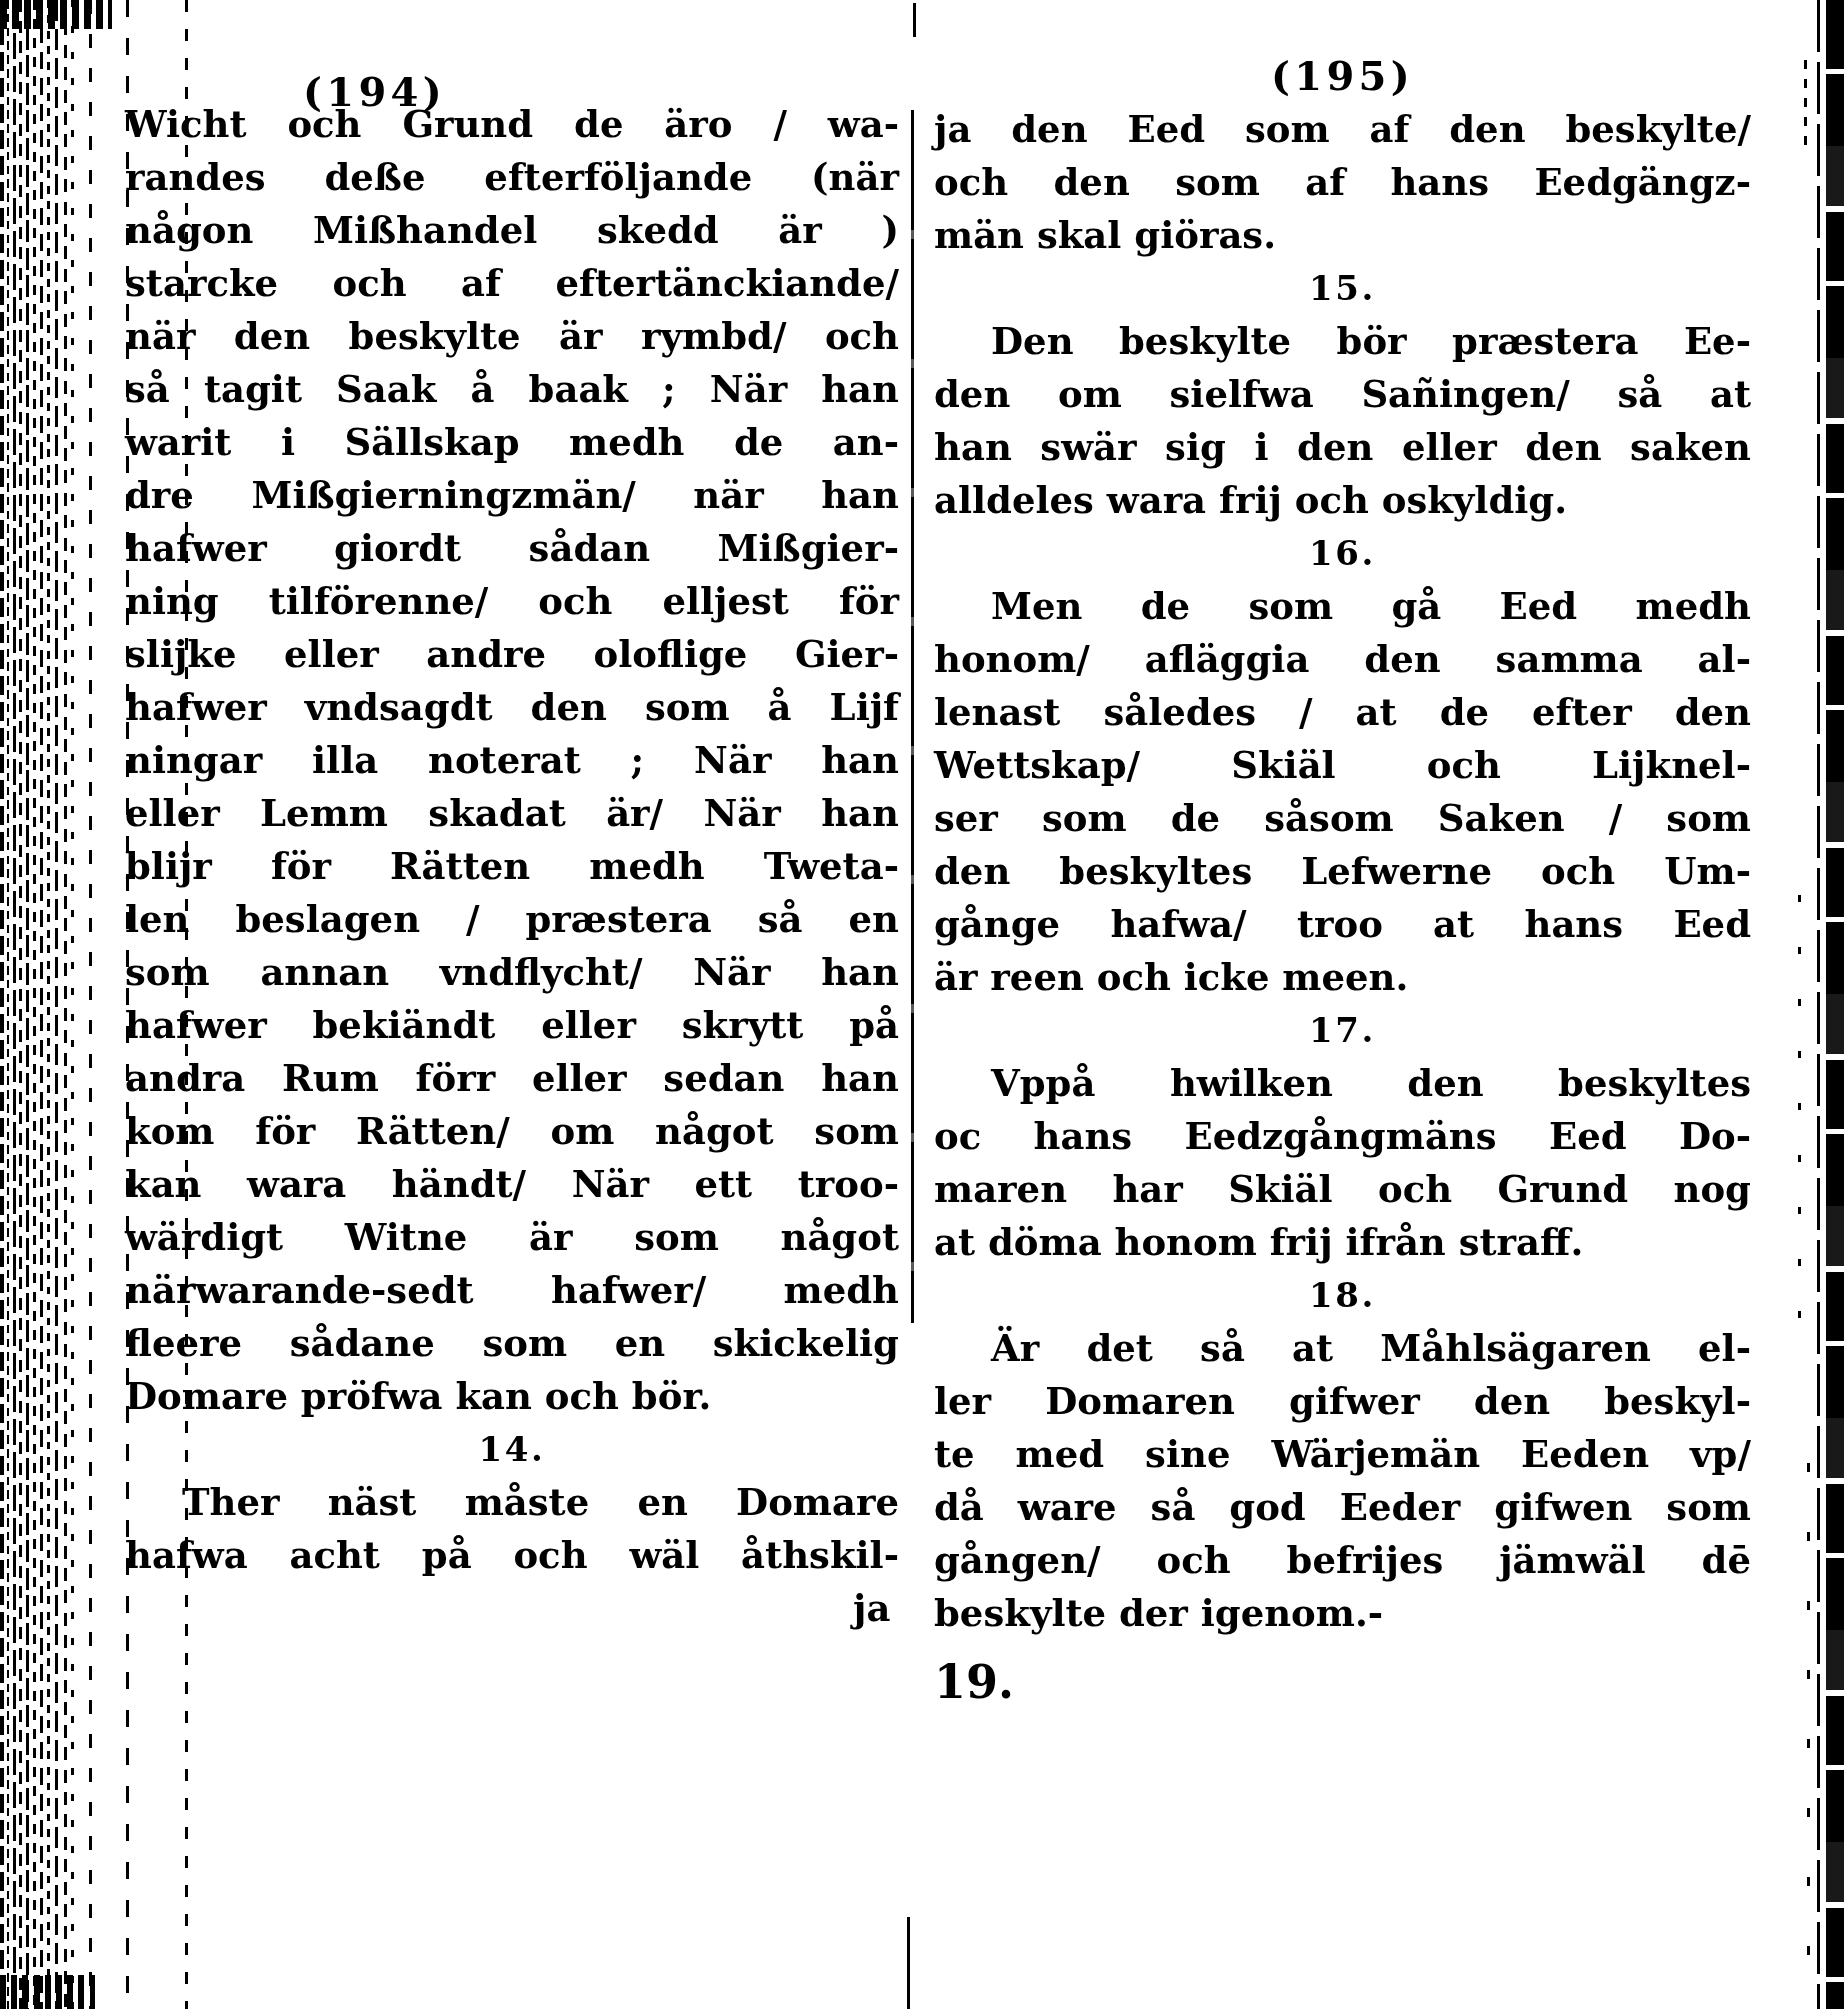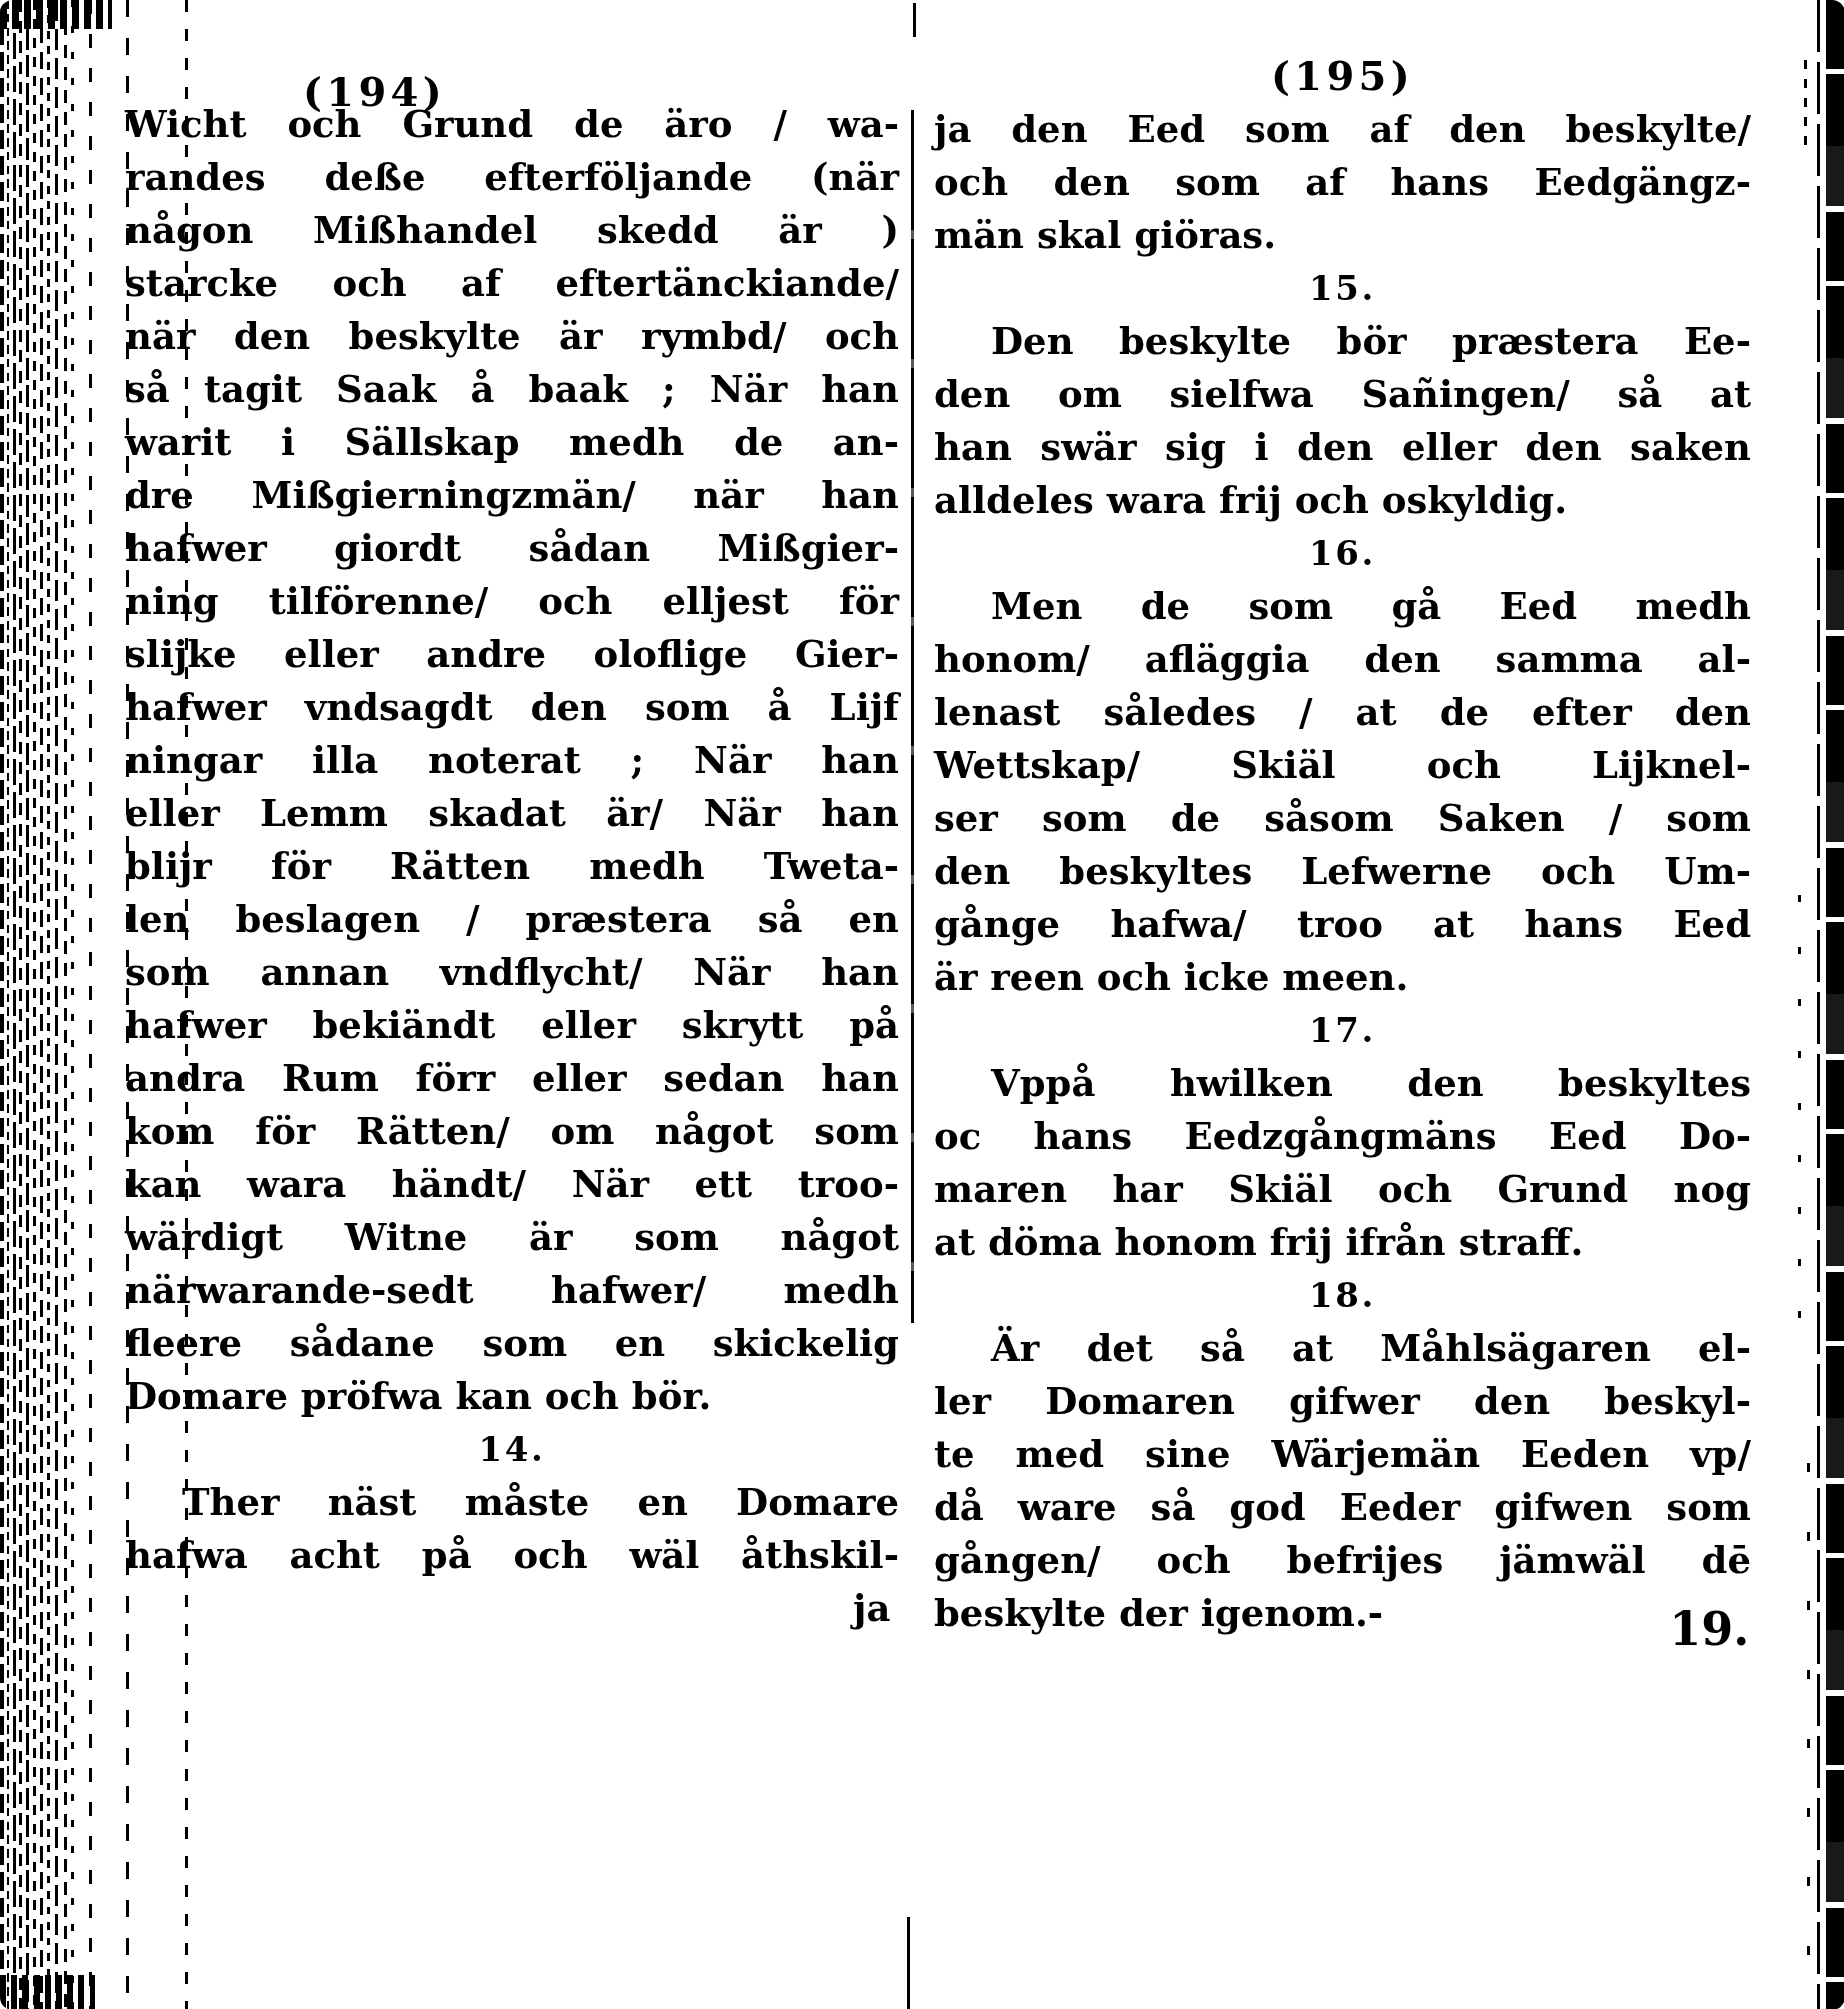--- a/index.html
+++ b/index.html
@@ -1,30 +1,30 @@
 <!DOCTYPE html>
 <html style="font-size:13.8px"><head>
 <meta charset="utf-8">
 <style>
   html,body{margin:0;padding:0;background:#ffffff;}
   #scan{position:relative;width:1845px;height:2010px;background:#ffffff;overflow:hidden;
-        font-family:"DejaVu Serif", serif;color:#000;border-radius:13px;}
+        font-family:"DejaVu Serif", serif;color:#000;}
 
   
   .col{position:absolute;}
   #col-left{left:125px;top:98px;width:774px;}
   #col-right{left:934px;top:103px;width:817px;}
 
   .line{height:53px;font:700 37px/53px "DejaVu Serif", serif;color:#000;
         text-align:justify;text-align-last:justify;}
   .line.end{text-align-last:left;}
   .line.num{text-align:center;text-align-last:center;font-size:34px;letter-spacing:2.6px;}
   .line.indent{padding-left:57px;}
   .line.catch{text-align-last:right;padding-right:8.6px;}
-  .lastrow{display:flex;justify-content:space-between;align-items:flex-start;}
+  .lastrow{display:flex;justify-content:space-between;align-items:flex-start;flex-direction:column;}
   .lastrow .c19{margin-top:15.5px;margin-right:1.7px;font-size:46px;}
 
   .pagenum{position:absolute;font:700 40px/45px "DejaVu Serif", serif;letter-spacing:4.3px;
            text-align:center;color:#000;}
   #pn-left{left:125px;top:69px;width:499px;}
   #pn-right{left:934px;top:53px;width:817px;}
 
   
   .streak{position:absolute;top:0;height:100%;}
   .artifact{position:absolute;}

